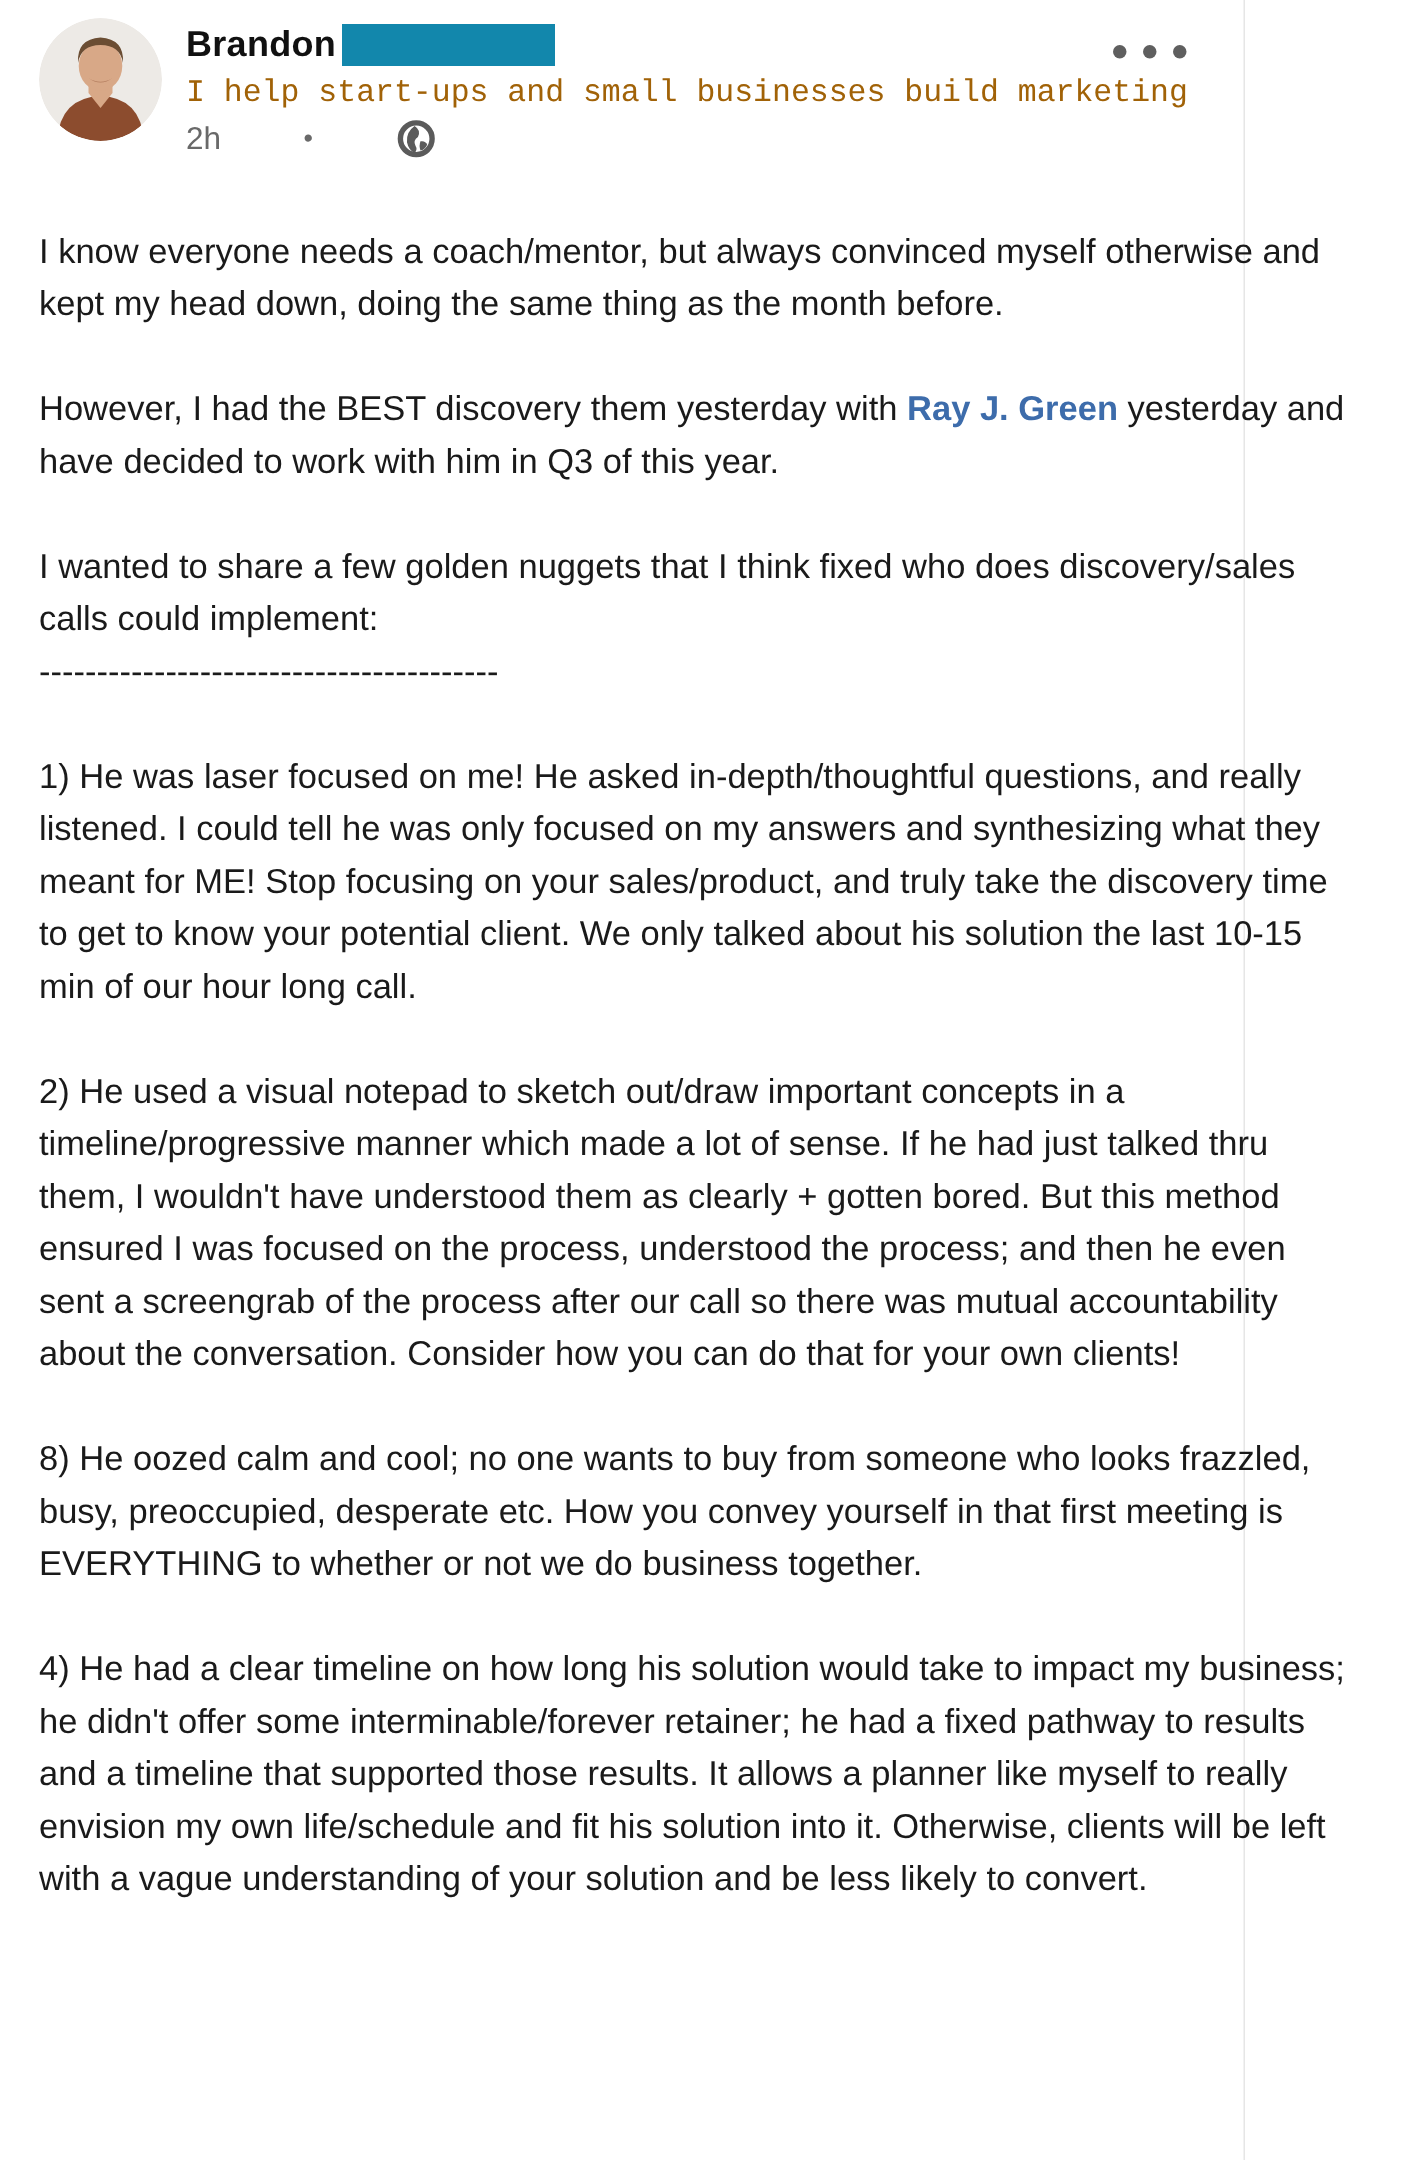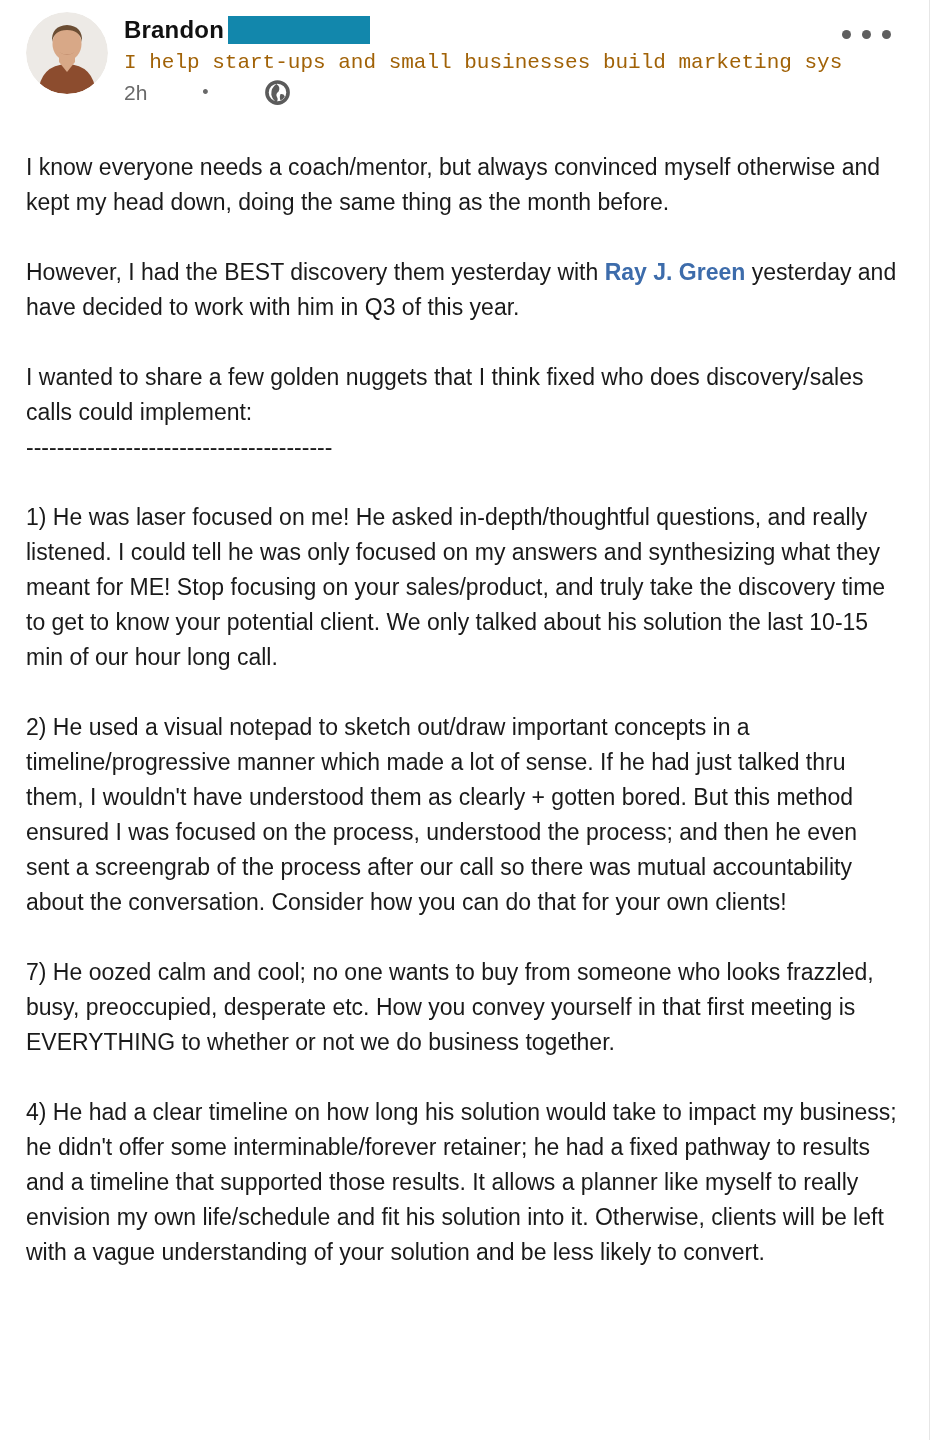--- a/index.html
+++ b/index.html
@@ -4,21 +4,21 @@
 <style>
   * { box-sizing: border-box; margin: 0; padding: 0; }
   html, body {
     width: 937px; height: 1440px;
     background: #ffffff;
     font-family: "Liberation Sans", "DejaVu Sans", sans-serif;
     overflow: hidden;
   }
   .post-card {
     position: relative;
-    width: 930px; height: 1440px;
+    width: 830px; height: 1440px;
     background: #ffffff;
     border-right: 1px solid #e6e6e6;
     padding: 12px 26px 0 26px;
   }
   
   .post-header {
     position: relative;
     display: flex;
     align-items: flex-start;
   }
@@ -149,17 +149,17 @@
     </button>
   </div>
 
   <div class="post-body">
     <p>I know everyone needs a coach/mentor, but always convinced myself otherwise and kept my head down, doing the same thing as the month before.</p>
     <p><span>However, I had the BEST discovery them yesterday with </span><a class="mention-link">Ray J. Green</a><span> yesterday and have decided to work with him in Q3 of this year.</span></p>
     <p>I wanted to share a few golden nuggets that I think fixed who does discovery/sales calls could implement:</p>
     <p class="no-gap">----------------------------------------</p>
     <p>1) He was laser focused on me! He asked in-depth/thoughtful questions, and really listened. I could tell he was only focused on my answers and synthesizing what they meant for ME! Stop focusing on your sales/product, and truly take the discovery time to get to know your potential client. We only talked about his solution the last 10-15 min of our hour long call.</p>
     <p>2) He used a visual notepad to sketch out/draw important concepts in a timeline/progressive manner which made a lot of sense. If he had just talked thru them, I wouldn't have understood them as clearly + gotten bored. But this method ensured I was focused on the process, understood the process; and then he even sent a screengrab of the process after our call so there was mutual accountability about the conversation. Consider how you can do that for your own clients!</p>
-    <p>7) He oozed calm and cool; no one wants to buy from someone who looks frazzled, busy, preoccupied, desperate etc. How you convey yourself in that first meeting is EVERYTHING to whether or not we do business together.</p>
+    <p>8) He oozed calm and cool; no one wants to buy from someone who looks frazzled, busy, preoccupied, desperate etc. How you convey yourself in that first meeting is EVERYTHING to whether or not we do business together.</p>
     <p>4) He had a clear timeline on how long his solution would take to impact my business; he didn't offer some interminable/forever retainer; he had a fixed pathway to results and a timeline that supported those results. It allows a planner like myself to really envision my own life/schedule and fit his solution into it. Otherwise, clients will be left with a vague understanding of your solution and be less likely to convert.</p>
   </div>
 
 </div>
 
 </body></html>

